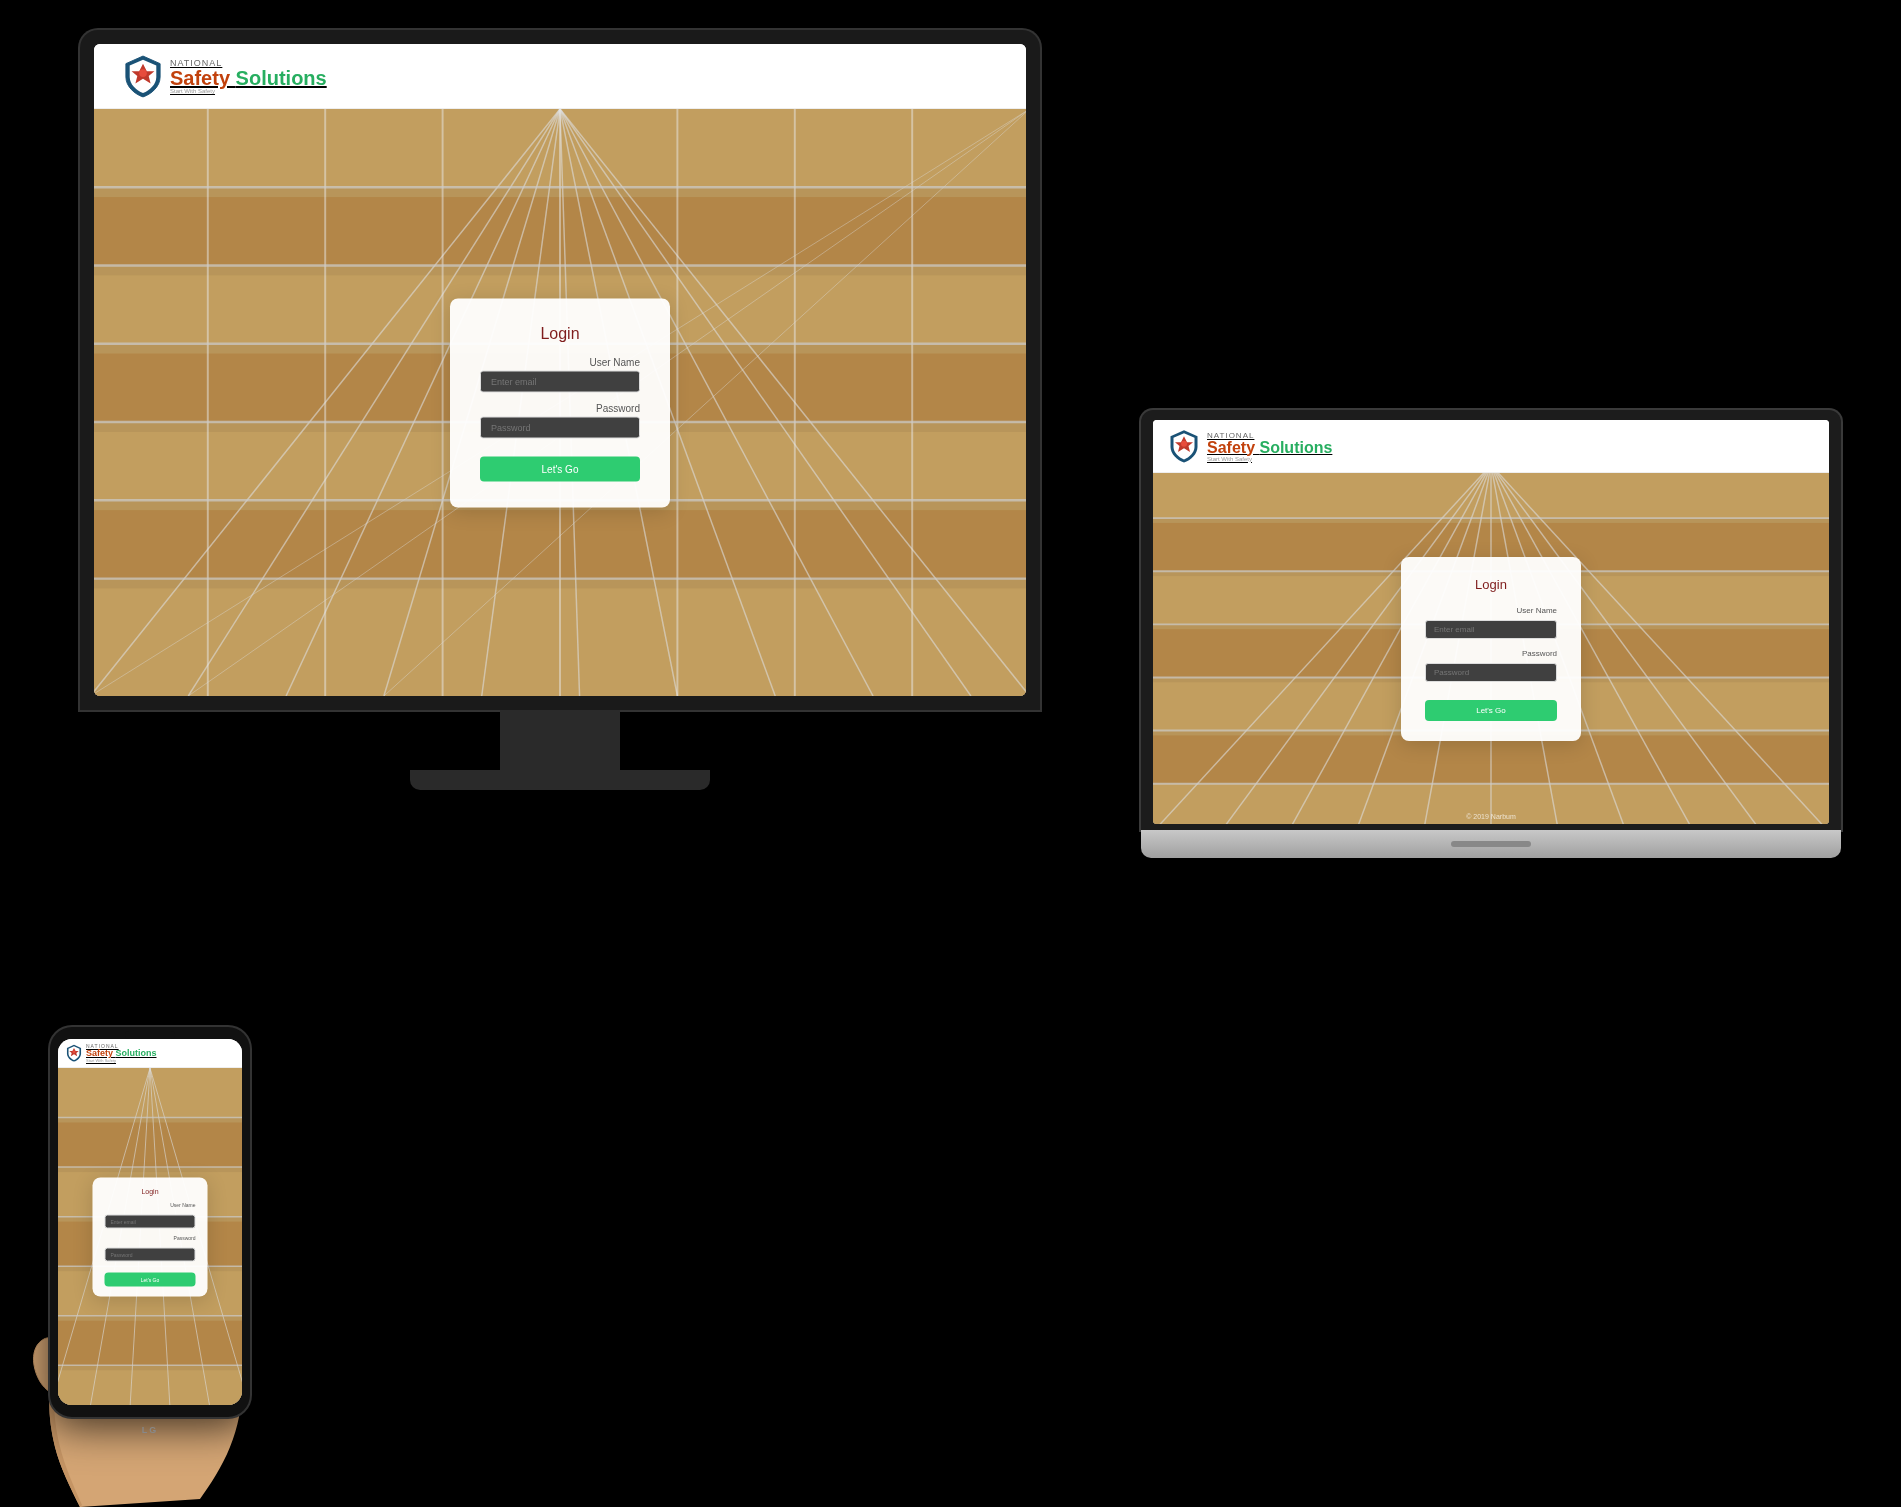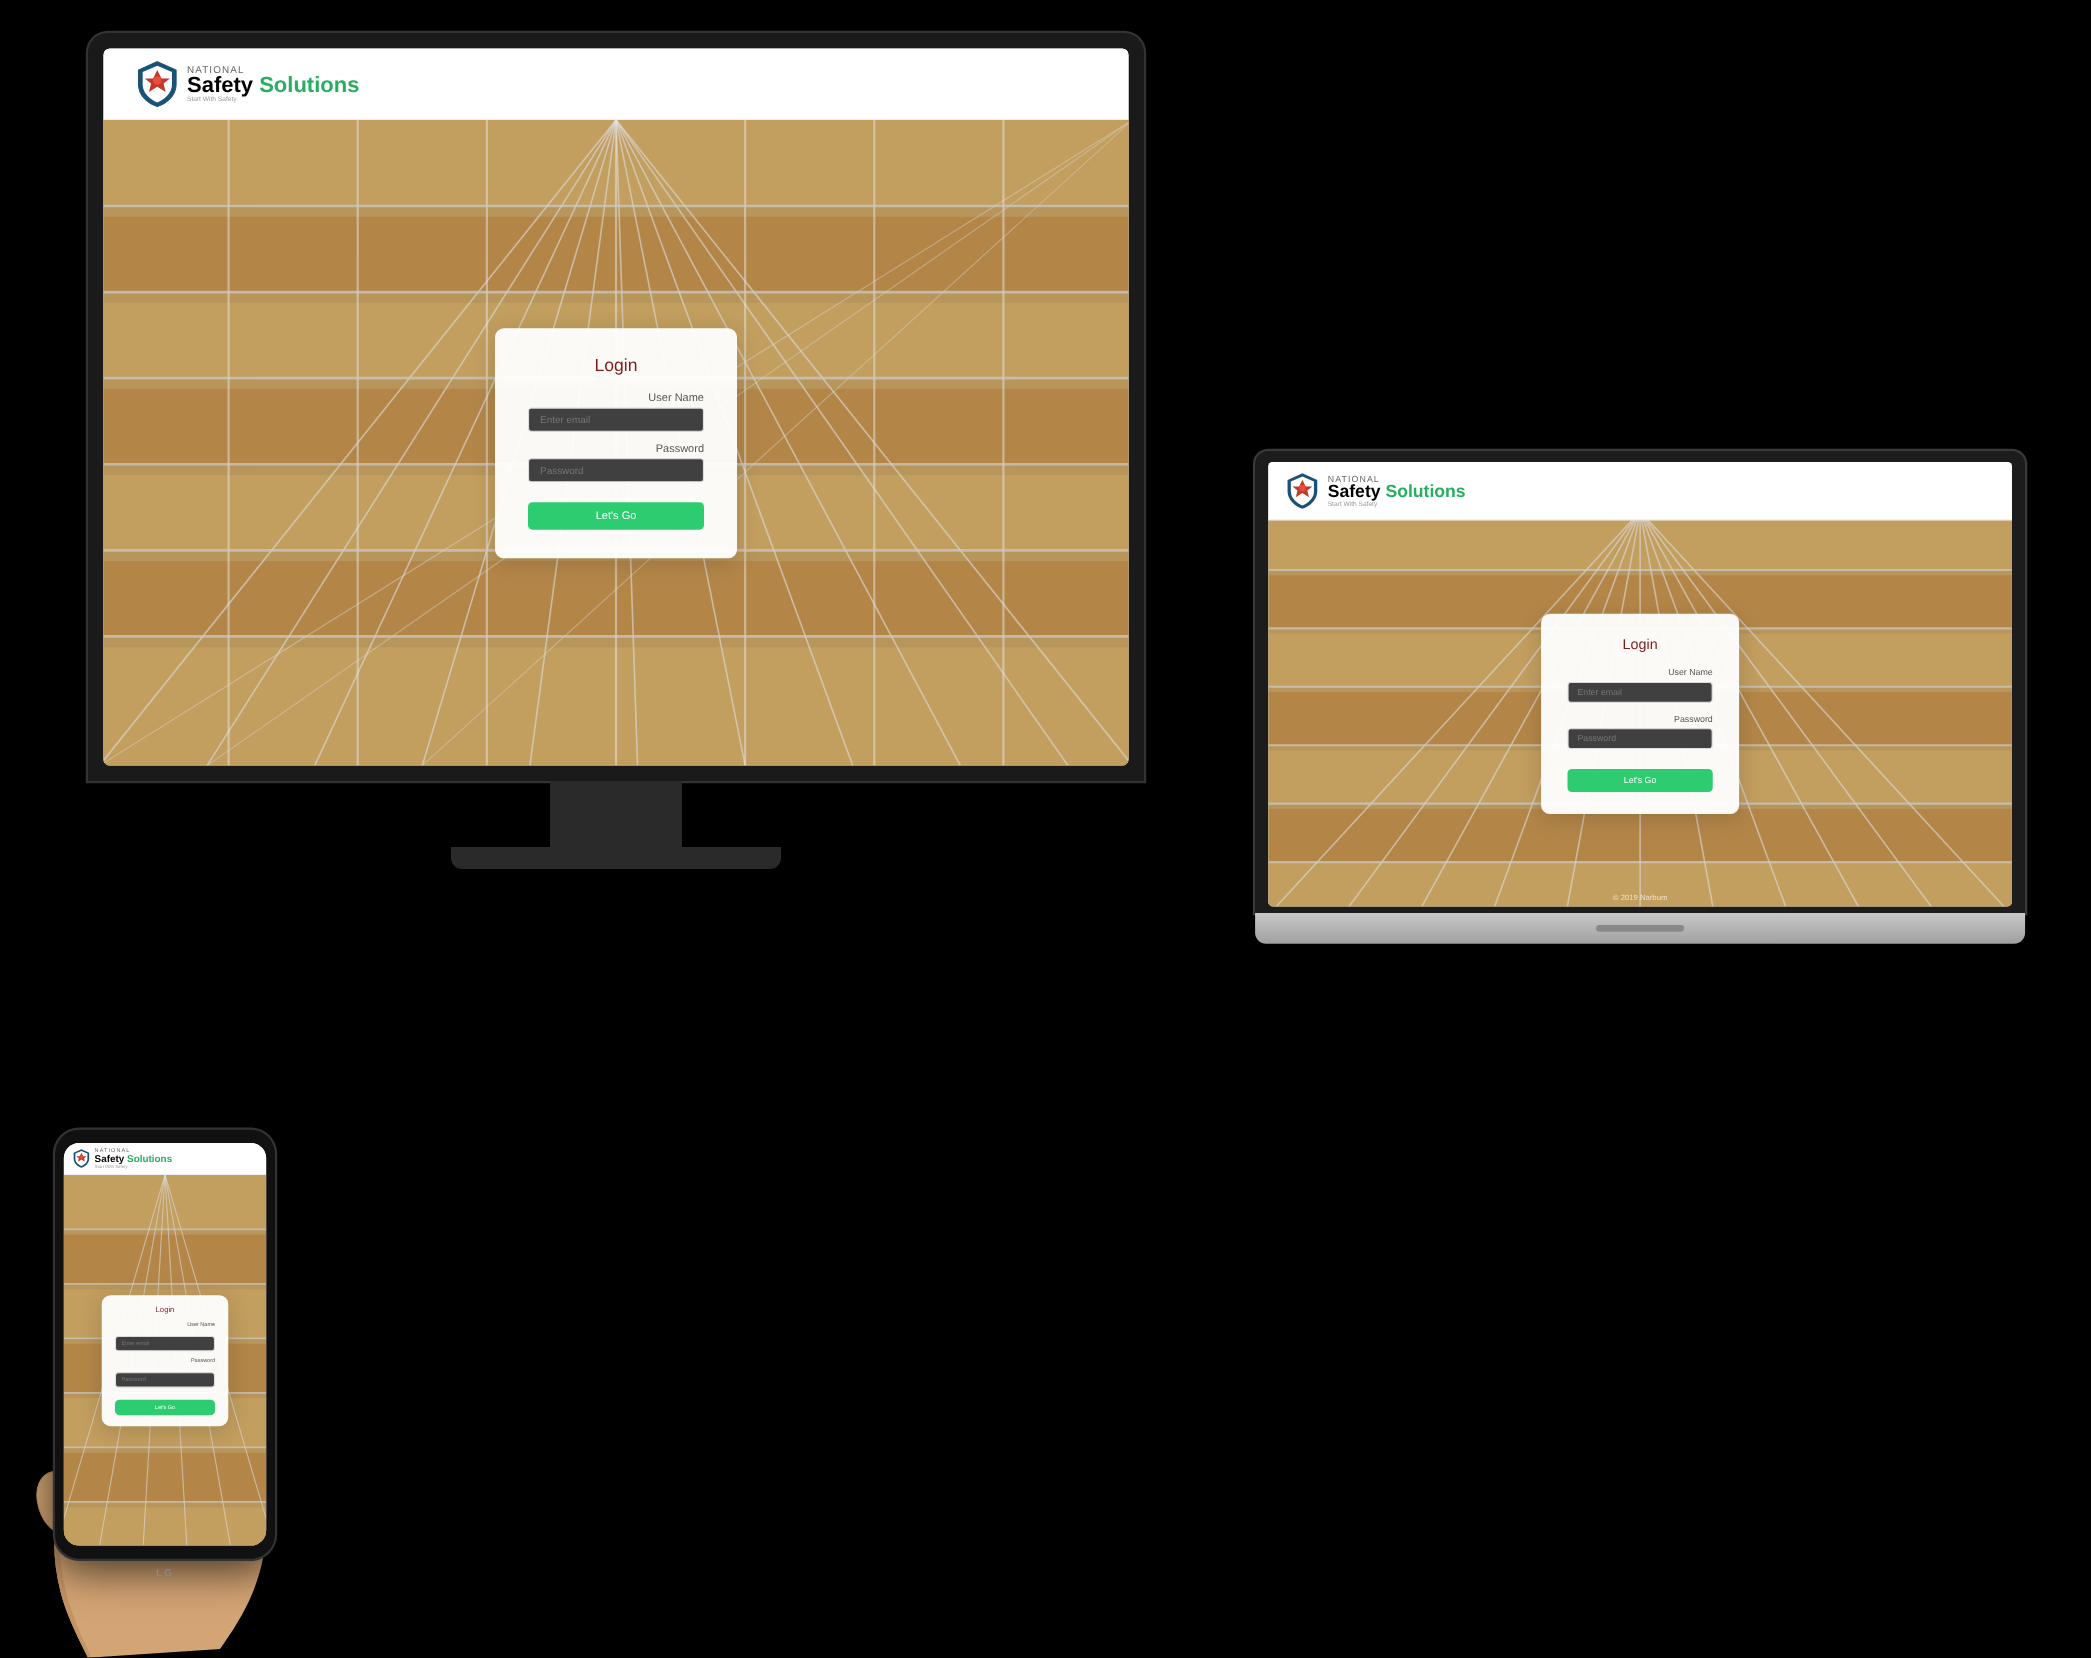--- a/index.html
+++ b/index.html
@@ -172,20 +172,21 @@
 
     .app-header {
       background: #fff;
       padding: 8px 20px;
       display: flex;
       align-items: center;
       gap: 8px;
       border-bottom: 1px solid #eee;
       z-index: 2;
       flex-shrink: 0;
+      text-decoration: underline;
     }
 
     .logo-shield {
       width: 28px;
       height: 32px;
     }
 
     .logo-text-group {
       display: flex;
       flex-direction: column;
@@ -199,21 +200,21 @@
     }
 
     .logo-safety {
       font-size: 14px;
       font-weight: bold;
       color: #2c3e50;
       line-height: 1;
     }
 
     .logo-safety span {
-      color: #000000;
+      color: #c2410c;
     }
 
     .logo-tagline {
       font-size: 6px;
       color: #999;
     }
 
     
     .scaffold-pattern {
       width: 100%;

